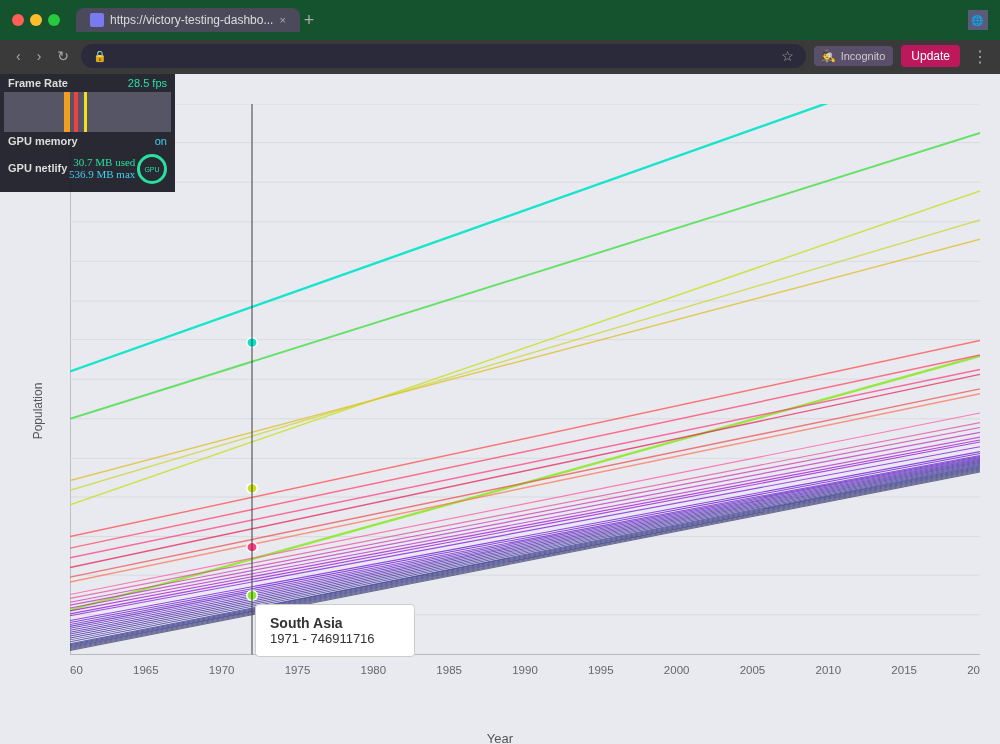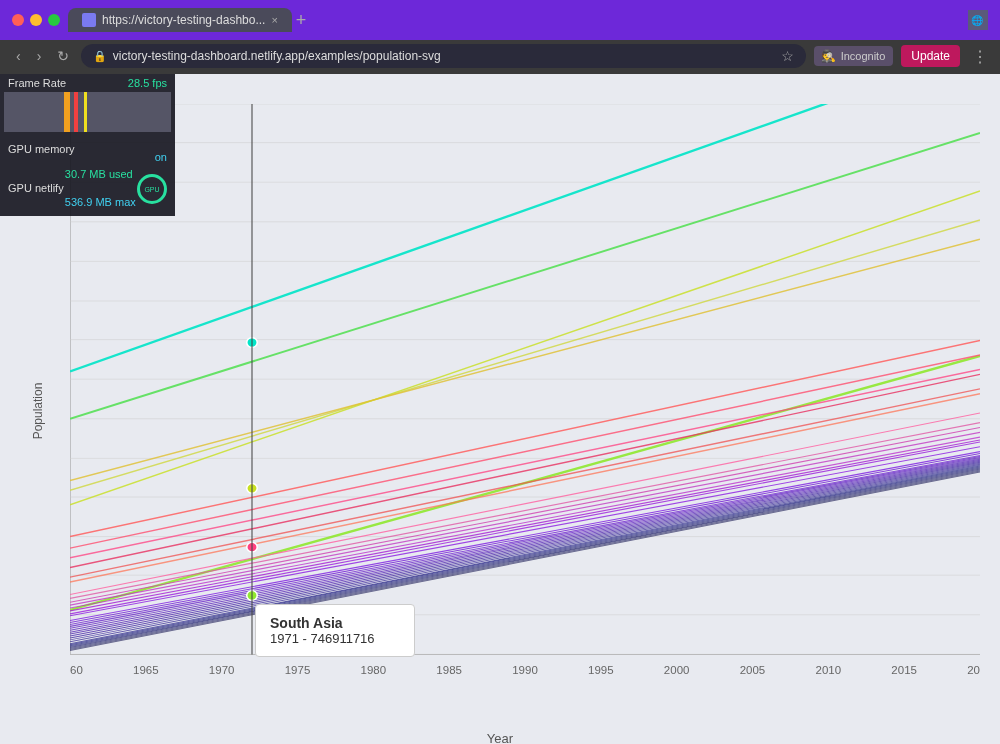--- a/index.html
+++ b/index.html
@@ -8,21 +8,22 @@
     
     .browser-chrome {
       width: 100%;
       background: #3a3a3a;
       border-radius: 10px 10px 0 0;
     }
     .browser-titlebar {
       display: flex;
       align-items: center;
       padding: 8px 12px;
-      background: #6d28d9;
+      gap: 8px;
+      background: #14532d;
     }
     .traffic-lights { display: flex; gap: 6px; }
     .traffic-light { width: 12px; height: 12px; border-radius: 50%; }
     .tl-red { background: #ff5f57; }
     .tl-yellow { background: #ffbd2e; }
     .tl-green { background: #28c840; }
 
     .tab-bar {
       display: flex;
       align-items: center;
@@ -117,23 +118,23 @@
       font-size: 11px;
       z-index: 10;
       padding-bottom: 6px;
     }
     .perf-row {
       display: flex;
       align-items: center;
       justify-content: space-between;
       padding: 3px 8px;
     }
-    .perf-label { color: #ddd; font-size: 11px; }
+    .perf-label { color: #ddd; font-size: 11px; font-weight: bold; }
     .perf-green { color: #28e0a0; }
-    .perf-cyan { color: #40d0f0; margin-top: 16px; }
+    .perf-cyan { color: #40d0f0; }
     .perf-bar-container {
       height: 40px;
       background: #222233;
       margin: 0 4px;
       position: relative;
       overflow: hidden;
     }
     .perf-bar-bg { width: 100%; height: 100%; background: #556; }
     .perf-bar-accent {
       position: absolute;
@@ -237,21 +238,20 @@
       </div>
     </div>
   </div>
 
   <div class="address-bar">
     <button class="nav-btn">‹</button>
     <button class="nav-btn">›</button>
     <button class="nav-btn">↻</button>
     <div class="url-box">
       <span class="lock-icon">🔒</span>
-      <span class="url-text">victory-testing-dashboard.netlify.app/examples/population-svg</span>
       <span class="bookmark-btn">☆</span>
     </div>
     <div class="incognito-badge">
       <span style="font-size:12px;">🕵️</span>
       <span>Incognito</span>
     </div>
     <button class="update-btn">Update</button>
     <span class="menu-dots">⋮</span>
   </div>
 </div>
@@ -270,21 +270,21 @@
       <div class="perf-bar-accent" style="left: 80px; background: #f0e020; width:3px;"></div>
     </div>
     <div class="perf-row">
       <span class="perf-label">GPU memory</span>
       <span class="perf-cyan">on</span>
     </div>
     <div class="perf-gpu-row">
       <div>
         <div class="perf-label">GPU netlify</div>
       </div>
-      <div style="">
+      <div style="text-align:right;font-family:Liberation Serif, serif;">
         <div class="perf-green">30.7 MB used</div>
         <div class="perf-cyan">536.9 MB max</div>
       </div>
       <div class="gpu-circle">
         <span style="font-size:7px;">GPU</span>
       </div>
     </div>
   </div>
 
   <div class="chart-y-label">Population</div>

